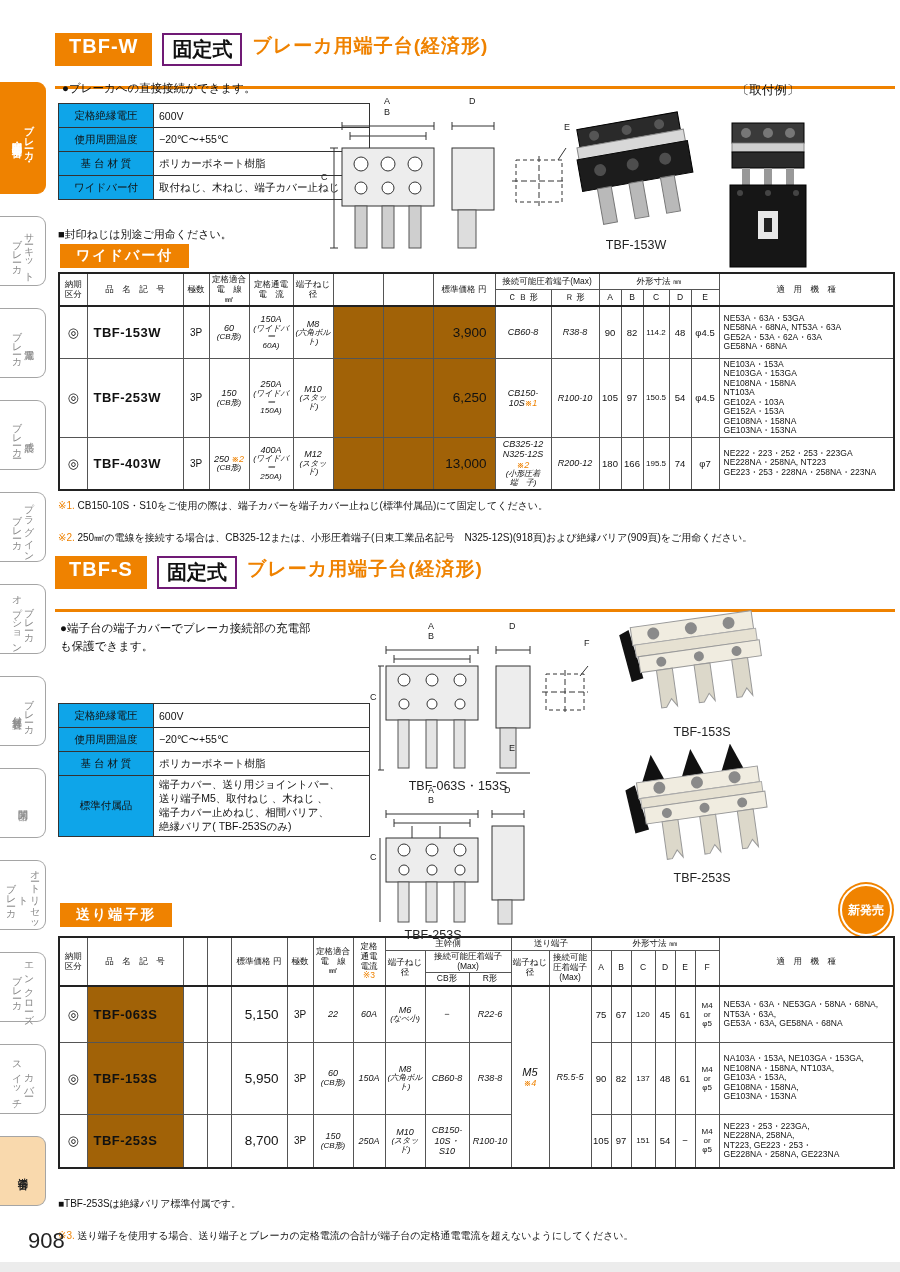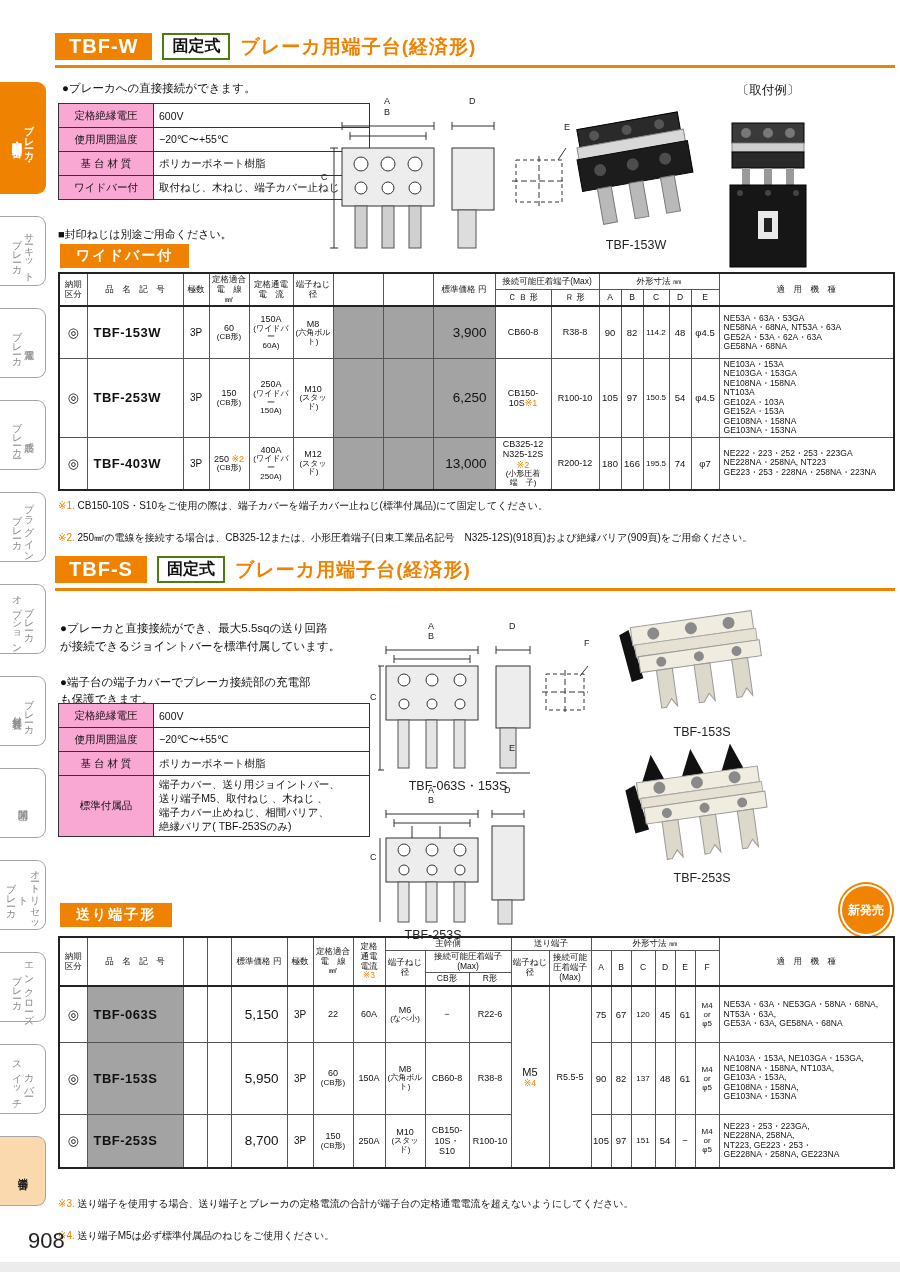--- a/index.html
+++ b/index.html
@@ -12,57 +12,57 @@
   .tab{box-sizing:border-box;width:46px;height:70px;margin-bottom:4px;border:1px solid #a5a5a5;border-left:none;
        border-radius:0 9px 9px 0;display:flex;align-items:center;justify-content:center;
        writing-mode:vertical-rl;font-size:10px;color:#8a8a8a;letter-spacing:1px;line-height:1.2;text-align:center;}
   .tab.tall{height:112px;}
   .tab.active{background:#ef8200;border-color:#ef8200;color:#fff;font-weight:bold;}
   .tab.current{background:#f9d9ad;color:#222;font-weight:bold;}
   .page-num{position:absolute;left:28px;top:1228px;font-size:22px;color:#222;}
   .bottom-strip{position:absolute;left:0;top:1262px;width:900px;height:10px;background:#ececec;}
 
   
-  .sec-head{position:absolute;left:55px;width:840px;display:flex;align-items:center;gap:10px;
-            border-bottom:3px solid #ef8200;padding-bottom:5px;}
+  .sec-head{position:absolute;left:55px;width:840px;display:flex;gap:10px;
+            border-bottom:3px solid #ef8200;padding-bottom:20px;}
   #sec1-head{top:33px;} #sec2-head{top:556px;}
   .model-box{background:#ef8200;color:#fff;font-size:20px;font-weight:bold;padding:2px 14px;letter-spacing:1px;}
-  .type-box{border:2px solid #4d7c0f;font-size:16px;font-weight:bold;padding:1px 8px;}
+  .type-box{border:2px solid #701a75;font-size:20px;font-weight:bold;padding:1px 8px;}
   .sec-title{color:#ef8200;font-size:19px;font-weight:bold;letter-spacing:1px;}
 
   .bullet{font-size:11.5px;line-height:1.55;}
   #sec1-bullet{position:absolute;left:62px;top:80px;}
   #sec2-bullets{position:absolute;left:60px;top:602px;width:310px;}
 
   
   .spec{border-collapse:collapse;table-layout:fixed;width:312px;}
   .spec td{border:1px solid #333;font-size:10.5px;padding:2px 5px;vertical-align:middle;height:19px;}
-  .spec .lbl{background:#f9a8d4;width:84px;text-align:center;line-height:1.25;margin-left:33px;}
+  .spec .lbl{background:#0ea5e9;width:84px;text-align:center;line-height:1.25;margin-left:33px;}
   #spec1{position:absolute;left:58px;top:103px;}
   #spec2{position:absolute;left:58px;top:703px;}
   #spec1-note{position:absolute;left:58px;top:227px;font-size:11px;}
 
   
   .tbl-label{position:absolute;background:#ef8200;color:#fff;font-size:14px;font-weight:bold;padding:3px 16px;letter-spacing:2px;}
   #t1-label{left:60px;top:244px;} #t2-label{left:60px;top:903px;}
 
   
   .big{border-collapse:collapse;table-layout:fixed;width:835px;border:2px solid #222;}
   .big th,.big td{border:1px solid #555;text-align:center;vertical-align:middle;padding:1px;}
   .big th{font-weight:normal;font-size:8.5px;line-height:1.15;}
   .big tbody tr:first-child td{border-top:2px solid #222;}
   #t1{position:absolute;left:58px;top:272px;} #t2{position:absolute;left:58px;top:936px;}
   #t1 .r1{height:52px;} #t1 .r2{height:78px;} #t1 .r3{height:46px;}
   #t2 .r1{height:56px;} #t2 .r2{height:72px;} #t2 .r3{height:54px;}
   .big td{font-size:10px;}
   td.mark{font-size:13px;}
   td.name{font-size:13px;font-weight:bold;text-align:left;padding-left:6px;letter-spacing:0.5px;}
   td.price{font-size:13.5px;text-align:right;padding-right:8px;}
-  td.peach{background:#a3a3a3;}
-  td.sm{font-size:9px;line-height:1.15;}
+  td.peach{background:#a16207;}
+  td.sm{font-size:9px;line-height:1.15;font-style:italic;}
   .sub{font-size:8px;line-height:1.1;}
   td.dimv{font-size:9.5px;}
   td.dimsm{font-size:8px;}
   td.models{font-size:8.5px;text-align:left;padding-left:4px;line-height:1.12;}
   .om{color:#ef8200;}
   .notes{position:absolute;left:58px;font-size:10px;line-height:1.6;}
   #t1-notes{top:482px;} #t2-notes{top:1180px;}
 
   
   .draw{position:absolute;}
@@ -350,22 +350,20 @@
     <div><span class="om">※1.</span> <span>CB150-10S・S10をご使用の際は、端子カバーを端子カバー止ねじ(標準付属品)にて固定してください。</span></div>
     <div><span class="om">※2.</span> <span>250㎟の電線を接続する場合は、CB325-12または、小形圧着端子(日東工業品名記号　N325-12S)(918頁)および絶縁バリア(909頁)をご用命ください。</span></div>
   </div>
 
   <div class="sec-head" id="sec2-head">
     <span class="model-box">TBF-S</span>
     <span class="type-box">固定式</span>
     <span class="sec-title">ブレーカ用端子台(経済形)</span>
   </div>
   <div id="sec2-bullets">
-    <div class="bullet">●ブレーカと直接接続ができ、最大5.5sqの送り回路
-が接続できるジョイントバーを標準付属しています。</div>
     <div class="bullet">●端子台の端子カバーでブレーカ接続部の充電部
 も保護できます。</div>
   </div>
 
   <table class="spec" id="spec2">
     <tbody>
         <tr>
           <td class="lbl">定格絶縁電圧</td>
           <td>600V</td>
         </tr>
@@ -651,19 +649,20 @@
 or
 φ5</td>
         <td class="models">NE223・253・223GA,
 NE228NA, 258NA,
 NT223, GE223・253・
 GE228NA・258NA, GE223NA</td>
       </tr>
     </tbody>
   </table>
   <div class="notes" id="t2-notes">
+    <div><span class="om"></span><span>■TBF-253Sは絶縁バリア標準付属です。</span></div>
     <div><span class="om">※3.</span> <span>送り端子を使用する場合、送り端子とブレーカの定格電流の合計が端子台の定格通電電流を超えないようにしてください。</span></div>
     <div><span class="om">※4.</span> <span>送り端子M5は必ず標準付属品のねじをご使用ください。</span></div>
   </div>
 
   <div class="page-num">908</div>
   <div class="bottom-strip"></div>
 </div>
 
 </body></html>

